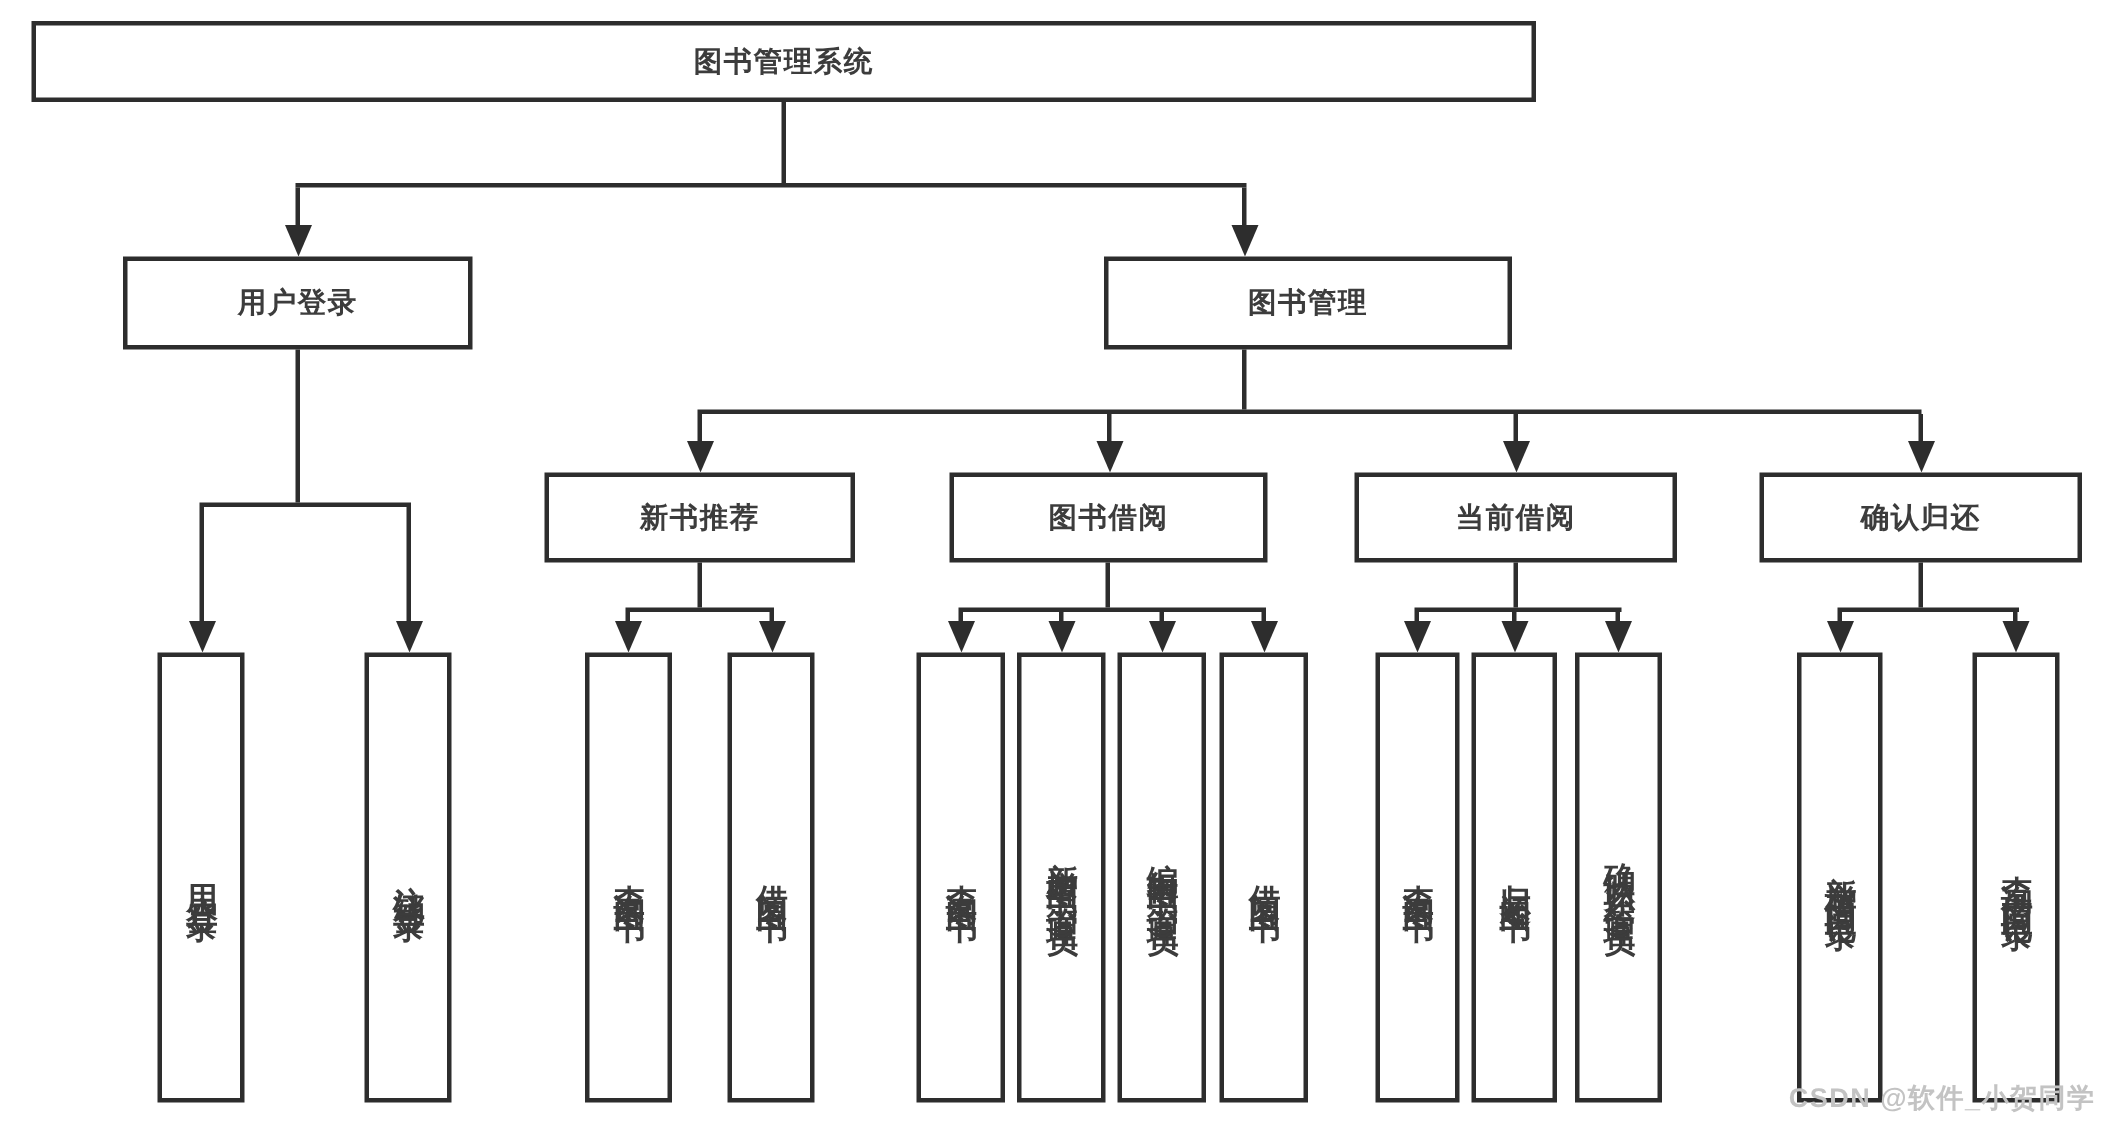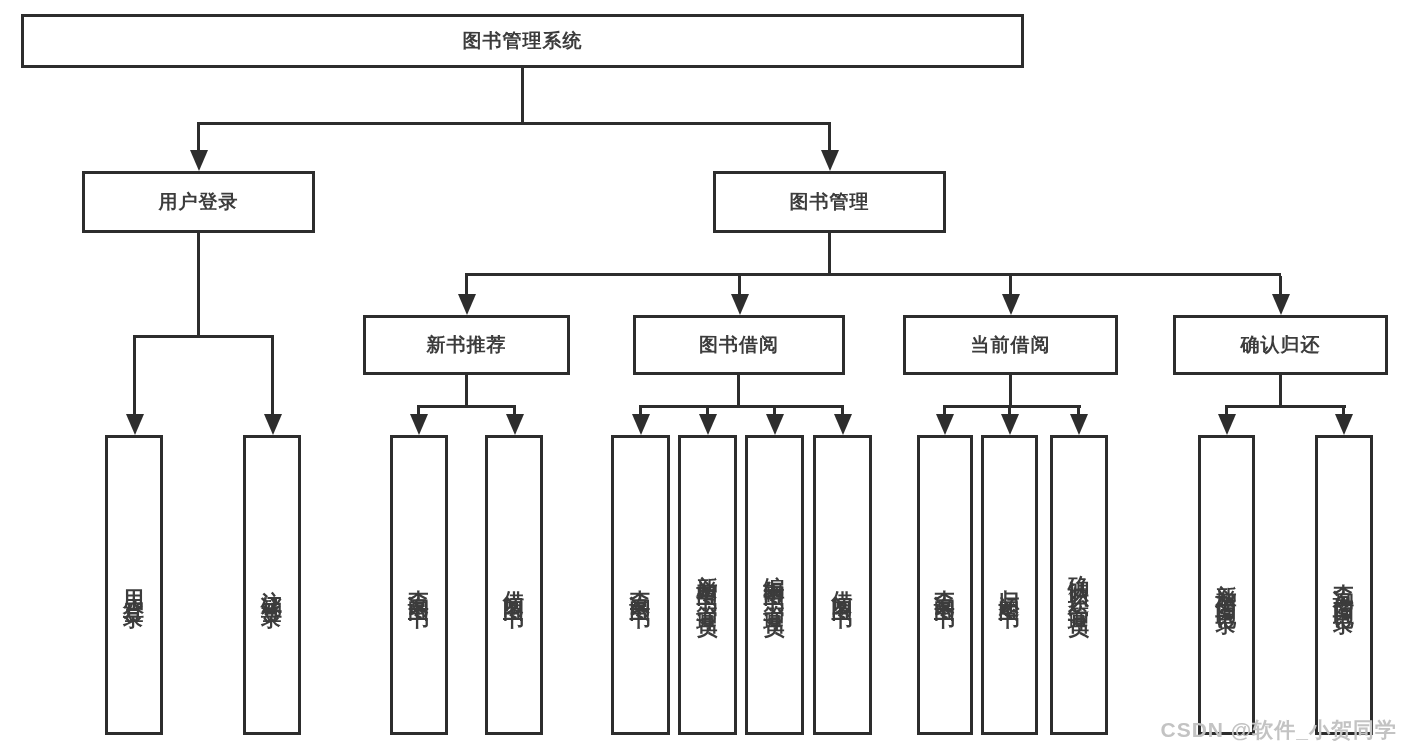--- a/index.html
+++ b/index.html
@@ -19,42 +19,42 @@
   }
   .lh{position:absolute;height:3px;background:#2d2d2d;}
   .lv{position:absolute;width:3px;background:#2d2d2d;}
   .drop{position:absolute;width:3px;background:#2d2d2d;}
   .drop::after{
     content:"";position:absolute;left:-7.5px;bottom:-21px;width:0;height:0;
     border-left:9px solid transparent;border-right:9px solid transparent;
     border-top:21px solid #2d2d2d;
   }
   .watermark{
-    position:absolute;right:8px;bottom:3px;font-size:21px;color:#c3c3c3;
+    position:absolute;right:8px;bottom:3px;font-size:18px;color:#c3c3c3;
     letter-spacing:1px;z-index:5;white-space:nowrap;
   }
 </style>
 </head>
 <body>
 
 <div class="canvas">
 
   <div class="box hbox" style="left:21px;top:14px;width:1003px;height:54px;">
     <span>图书管理系统</span>
   </div>
 
   <div class="lv" style="left:521px;top:68px;height:54px;"></div>
   <div class="lh" style="left:197px;top:122px;width:634px;"></div>
   <div class="drop" style="left:197px;top:125px;height:25px;"></div>
   <div class="drop" style="left:828px;top:125px;height:25px;"></div>
 
   <div class="box hbox" style="left:82px;top:171px;width:233px;height:62px;">
     <span>用户登录</span>
   </div>
-  <div class="box hbox" style="left:713px;top:171px;width:233px;height:62px;">
+  <div class="box hbox" style="left:736px;top:171px;width:272px;height:62px;">
     <span>图书管理</span>
   </div>
 
   <div class="lv" style="left:197px;top:233px;height:102px;"></div>
   <div class="lh" style="left:133px;top:335px;width:141px;"></div>
   <div class="drop" style="left:133px;top:338px;height:76px;"></div>
   <div class="drop" style="left:271px;top:338px;height:76px;"></div>
 
   <div class="lv" style="left:828px;top:233px;height:40px;"></div>
   <div class="lh" style="left:465px;top:273px;width:816px;"></div>

